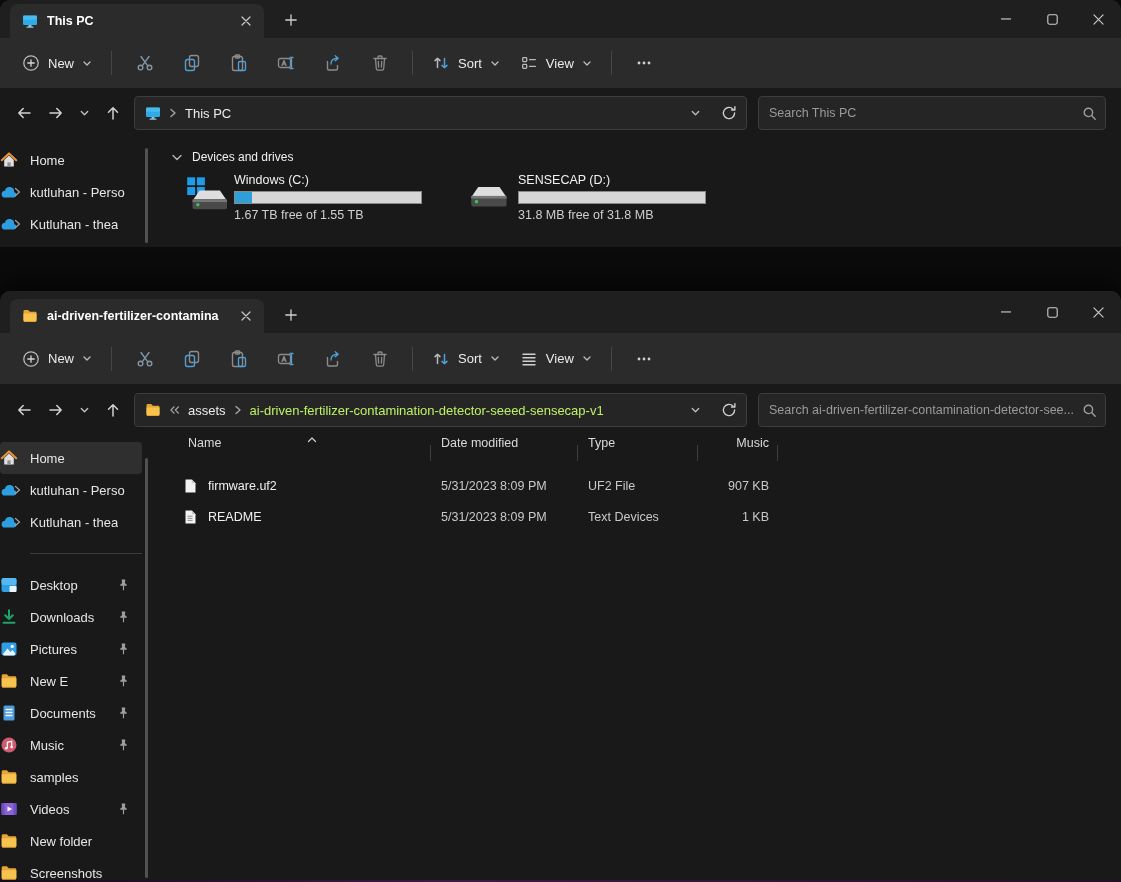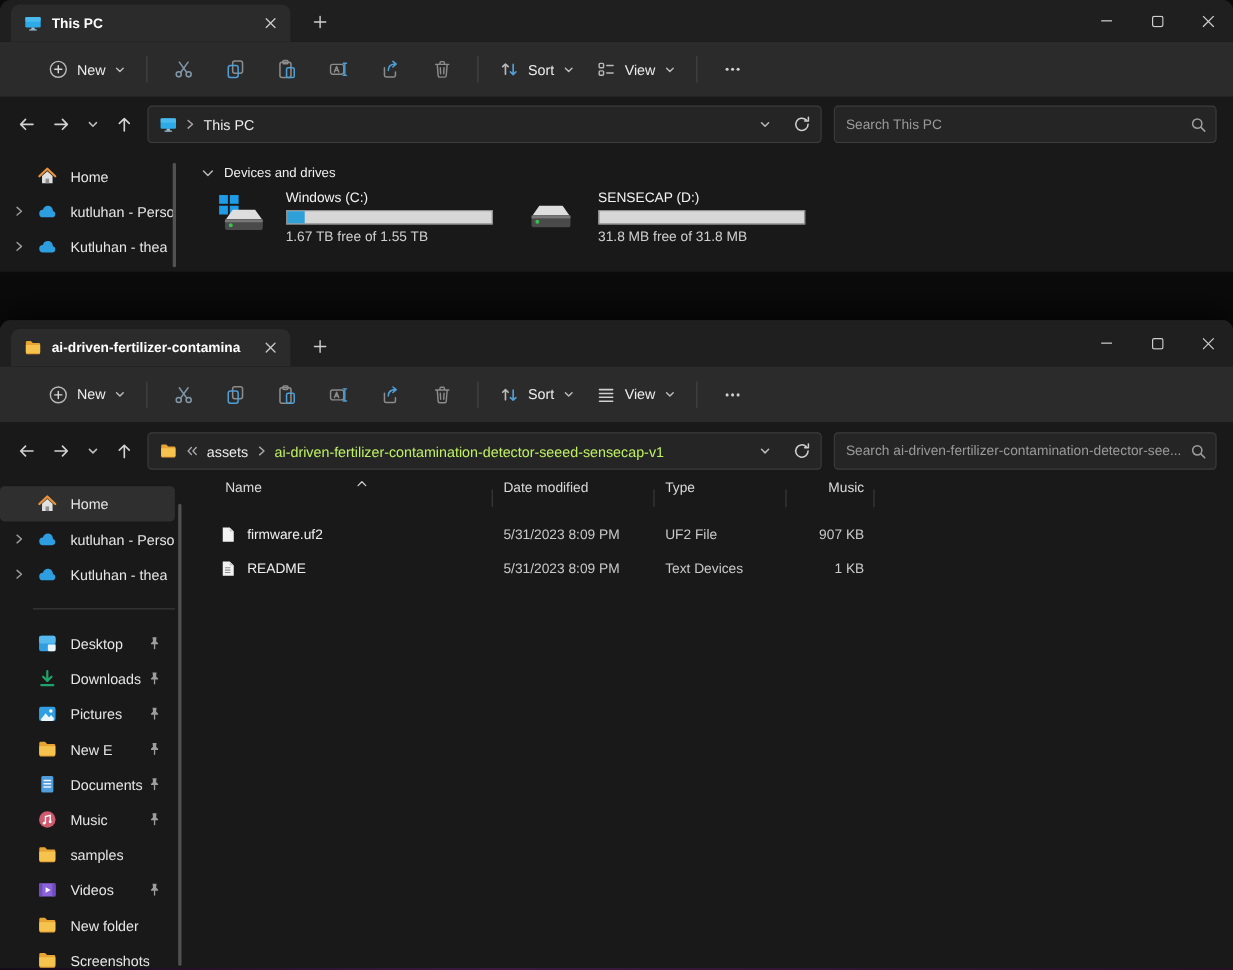--- a/index.html
+++ b/index.html
@@ -15,21 +15,21 @@
   #win2 .tabstrip{height:42px}
   .tab{width:236px;height:34px;background:#2b2b2b;border-radius:8px 8px 0 0;display:flex;align-items:center;
        padding:0 6px 0 12px;gap:9px;}
   .tab-title{flex:1;font-size:12.5px;font-weight:700;color:#fff;white-space:nowrap;overflow:hidden;}
   .tab-close{width:24px;height:24px;border-radius:4px;display:flex;align-items:center;justify-content:center;flex:0 0 auto;}
   .newtab{width:30px;height:30px;margin:0 0 3px 12px;display:flex;align-items:center;justify-content:center;border-radius:4px;}
   .wincontrols{position:absolute;right:0;top:0;bottom:0;display:flex;}
   .wc-btn{width:46px;display:flex;align-items:center;justify-content:center;}
 
   
-  .toolbar{background:#2b2b2b;display:flex;align-items:center;padding-left:34px;}
+  .toolbar{background:#2b2b2b;display:flex;align-items:center;padding-left:12px;}
   #win1 .toolbar{height:50px}
   #win2 .toolbar{height:51px}
   .tbtn{display:flex;align-items:center;gap:8px;padding:6px 10px;border-radius:4px;color:#ececec;font-size:13px;}
   .icobtn{width:47px;height:36px;display:flex;align-items:center;justify-content:center;border-radius:4px;}
   .vdiv{width:1px;height:24px;background:#464646;margin:0 9px;}
 
   
   .navrow{display:flex;align-items:center;background:#191919;padding-left:8px;}
   #win1 .navrow{height:50px}
   #win2 .navrow{height:52px}
@@ -47,36 +47,36 @@
                    font-size:12.5px;font-family:inherit;padding:0;}
   .searchbox input::placeholder{color:#9a9a9a;}
 
   
   .content{display:flex;position:relative;}
   #win1 .content{height:109px}
   #win2 .content{height:464px}
   .sidebar{position:relative;padding-top:6px;box-sizing:border-box;}
   #win1 .sidebar{flex:0 0 165px}
   #win2 .sidebar{flex:0 0 160px}
-  .sbitem{height:32px;display:flex;align-items:center;gap:12px;padding-left:34px;margin-right:18px;
+  .sbitem{height:32px;display:flex;align-items:center;gap:12px;margin-right:18px;
           border-radius:4px;font-size:13px;color:#e6e6e6;position:relative;white-space:nowrap;overflow:hidden;}
   .sbitem.sel{background:#2f2f2f;}
   .sb-chevron{position:absolute;left:13px;top:11px;}
   .sb-pin{position:absolute;right:12px;top:9px;}
   .sb-label{overflow:hidden;white-space:nowrap;}
   .sb-divider{height:1px;background:#3c3c3c;margin:15px 18px 15px 30px;}
   .sb-thumb{position:absolute;width:3px;border-radius:2px;background:#515151;}
   #win1 .sb-thumb{right:17px;top:10px;height:95px;}
   #win2 .sb-thumb{right:12px;top:22px;height:420px;}
 
   
   .main1{flex:1;padding:12px 0 0 4px;}
   .sectionhdr{display:flex;align-items:center;gap:9px;font-size:12px;color:#f0f0f0;margin-left:2px;}
   .drives{display:flex;gap:30px;margin:9px 0 0 12px;}
-  .drive{display:flex;gap:21px;width:254px;}
+  .drive{display:flex;gap:7px;width:254px;}
   .drive-ic{flex:0 0 auto;margin-top:2px;}
   .drive-name{font-size:12.5px;color:#f2f2f2;margin-bottom:4px;}
   .drive-bar{width:188px;height:13px;background:#d7d7d7;border:1px solid #8a8a8a;position:relative;box-sizing:border-box;}
   .drive-fill{position:absolute;left:0;top:0;bottom:0;background:#2f9fd8;}
   .drive-free{font-size:12.5px;color:#cfcfcf;margin-top:4px;}
 
   
   .main2{flex:1;padding-left:8px;}
   .fhdr{display:flex;height:34px;align-items:center;font-size:12.5px;color:#dadada;}
   .fcol{position:relative;display:flex;align-items:flex-start;height:100%;box-sizing:border-box;}

